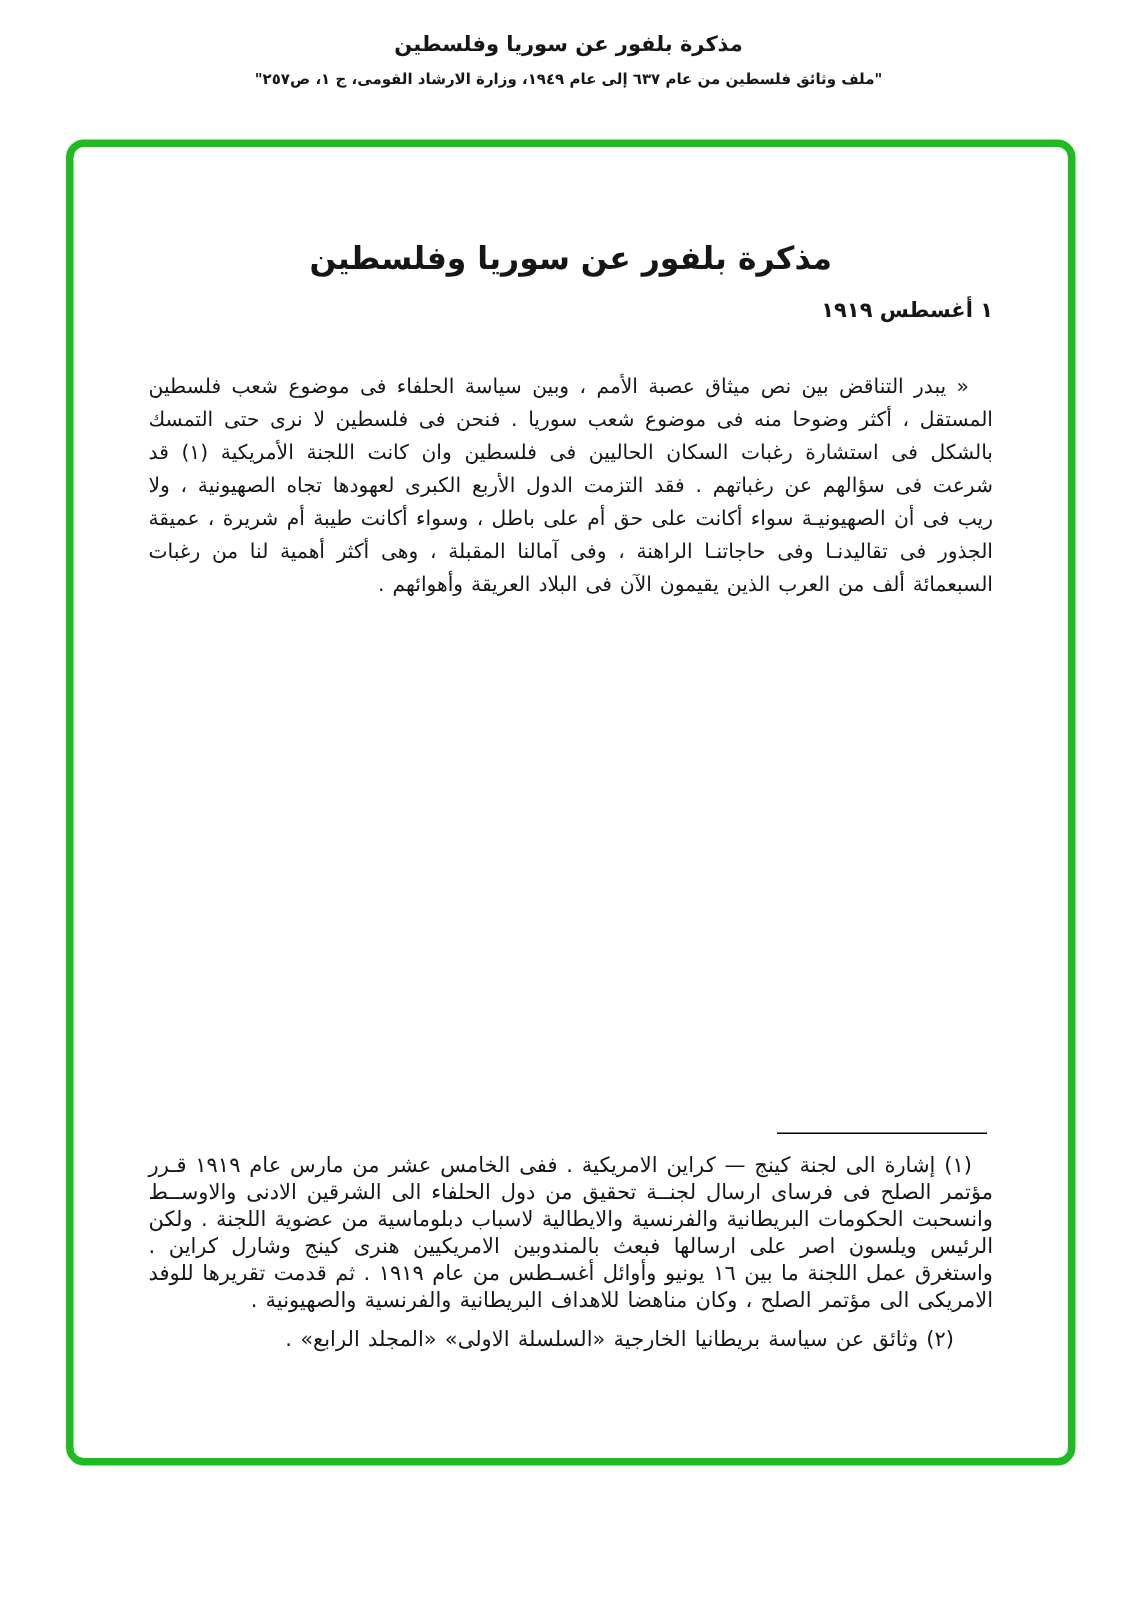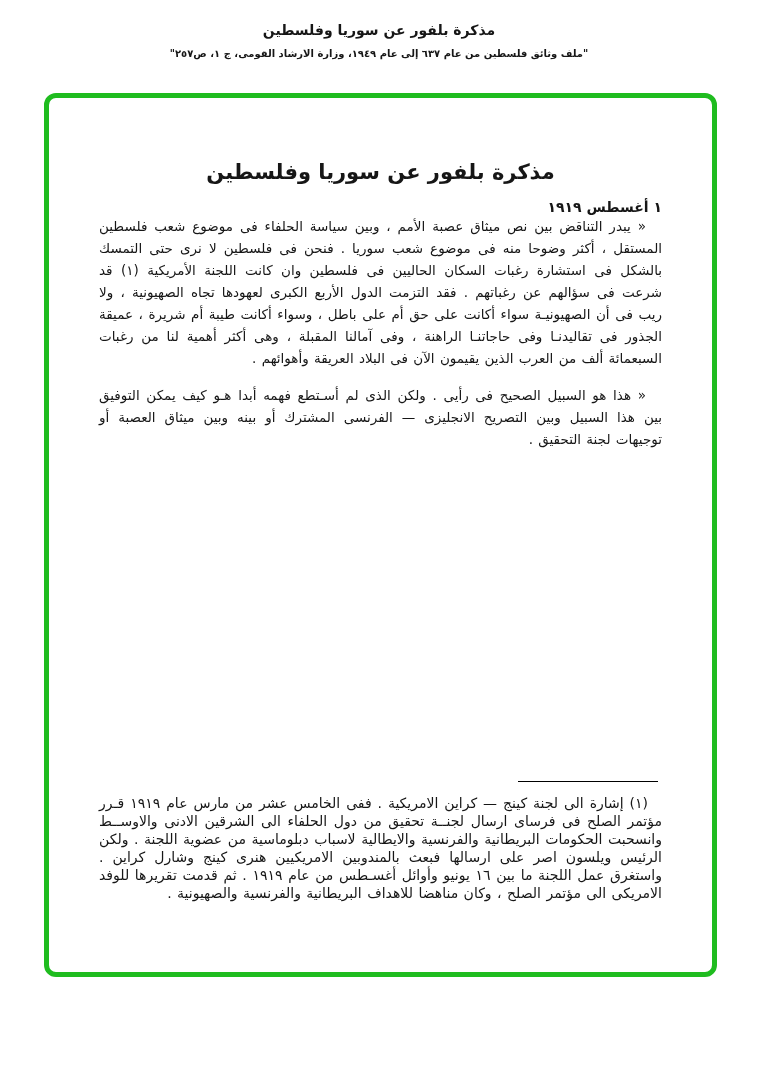--- a/index.html
+++ b/index.html
@@ -52,21 +52,21 @@
     font-weight: bold;
     text-align: center;
   }
   .doc-date {
     margin-top: 15px;
     font-size: 14px;
     font-weight: bold;
     text-align: right;
   }
 
-  .doc-body { }
+  .doc-body { margin-top: 32px; }
   .doc-body p {
     margin: 0 0 15px 0;
     font-size: 13.5px;
     line-height: 22px;
     text-align: justify;
     text-indent: 16px;
     word-spacing: 1px;
   }
 
   
@@ -104,23 +104,23 @@
   </header>
 
   <section class="doc-frame" style="border-color: rgb(31, 188, 31);">
 
     <h1 class="doc-title">مذكرة بلفور عن سوريا وفلسطين</h1>
 
     <div class="doc-date">١ أغسطس ١٩١٩</div>
 
     <div class="doc-body">
       <p>« يبدر التناقض بين نص ميثاق عصبة الأمم ، وبين سياسة الحلفاء فى موضوع شعب فلسطين المستقل ، أكثر وضوحا منه فى موضوع شعب سوريا . فنحن فى فلسطين لا نرى حتى التمسك بالشكل فى استشارة رغبات السكان الحاليين فى فلسطين وان كانت اللجنة الأمريكية (١) قد شرعت فى سؤالهم عن رغباتهم . فقد التزمت الدول الأربع الكبرى لعهودها تجاه الصهيونية ، ولا ريب فى أن الصهيونيـة سواء أكانت على حق أم على باطل ، وسواء أكانت طيبة أم شريرة ، عميقة الجذور فى تقاليدنـا وفى حاجاتنـا الراهنة ، وفى آمالنا المقبلة ، وهى أكثر أهمية لنا من رغبات السبعمائة ألف من العرب الذين يقيمون الآن فى البلاد العريقة وأهوائهم .</p>
-      <p>« هذا هو السبيل الصحيح فى رأيى . ولكن الذى لم أسـتطع فهمه أبدا هـو كيف يمكن التوفيق بين هذا السبيل وبين التصريح الانجليزى — الفرنسى المشترك أو بينه وبين ميثاق العصبة أو توجيهات لجنة التحقيق .</p>
     </div>
 
     <div class="footnotes">
       <div class="footnote-rule"></div>
       <p class="footnote">(١) إشارة الى لجنة كينج — كراين الامريكية . ففى الخامس عشر من مارس عام ١٩١٩ قـرر مؤتمر الصلح فى فرساى ارسال لجنــة تحقيق من دول الحلفاء الى الشرقين الادنى والاوســط وانسحبت الحكومات البريطانية والفرنسية والايطالية لاسباب دبلوماسية من عضوية اللجنة . ولكن الرئيس ويلسون اصر على ارسالها فبعث بالمندوبين الامريكيين هنرى كينج وشارل كراين . واستغرق عمل اللجنة ما بين ١٦ يونيو وأوائل أغسـطس من عام ١٩١٩ . ثم قدمت تقريرها للوفد الامريكى الى مؤتمر الصلح ، وكان مناهضا للاهداف البريطانية والفرنسية والصهيونية .</p>
+      <p class="footnote footnote-2">(٢) وثائق عن سياسة بريطانيا الخارجية «السلسلة الاولى» «المجلد الرابع» .</p>
     </div>
 
   </section>
 
 </div>
 
 </body></html>

